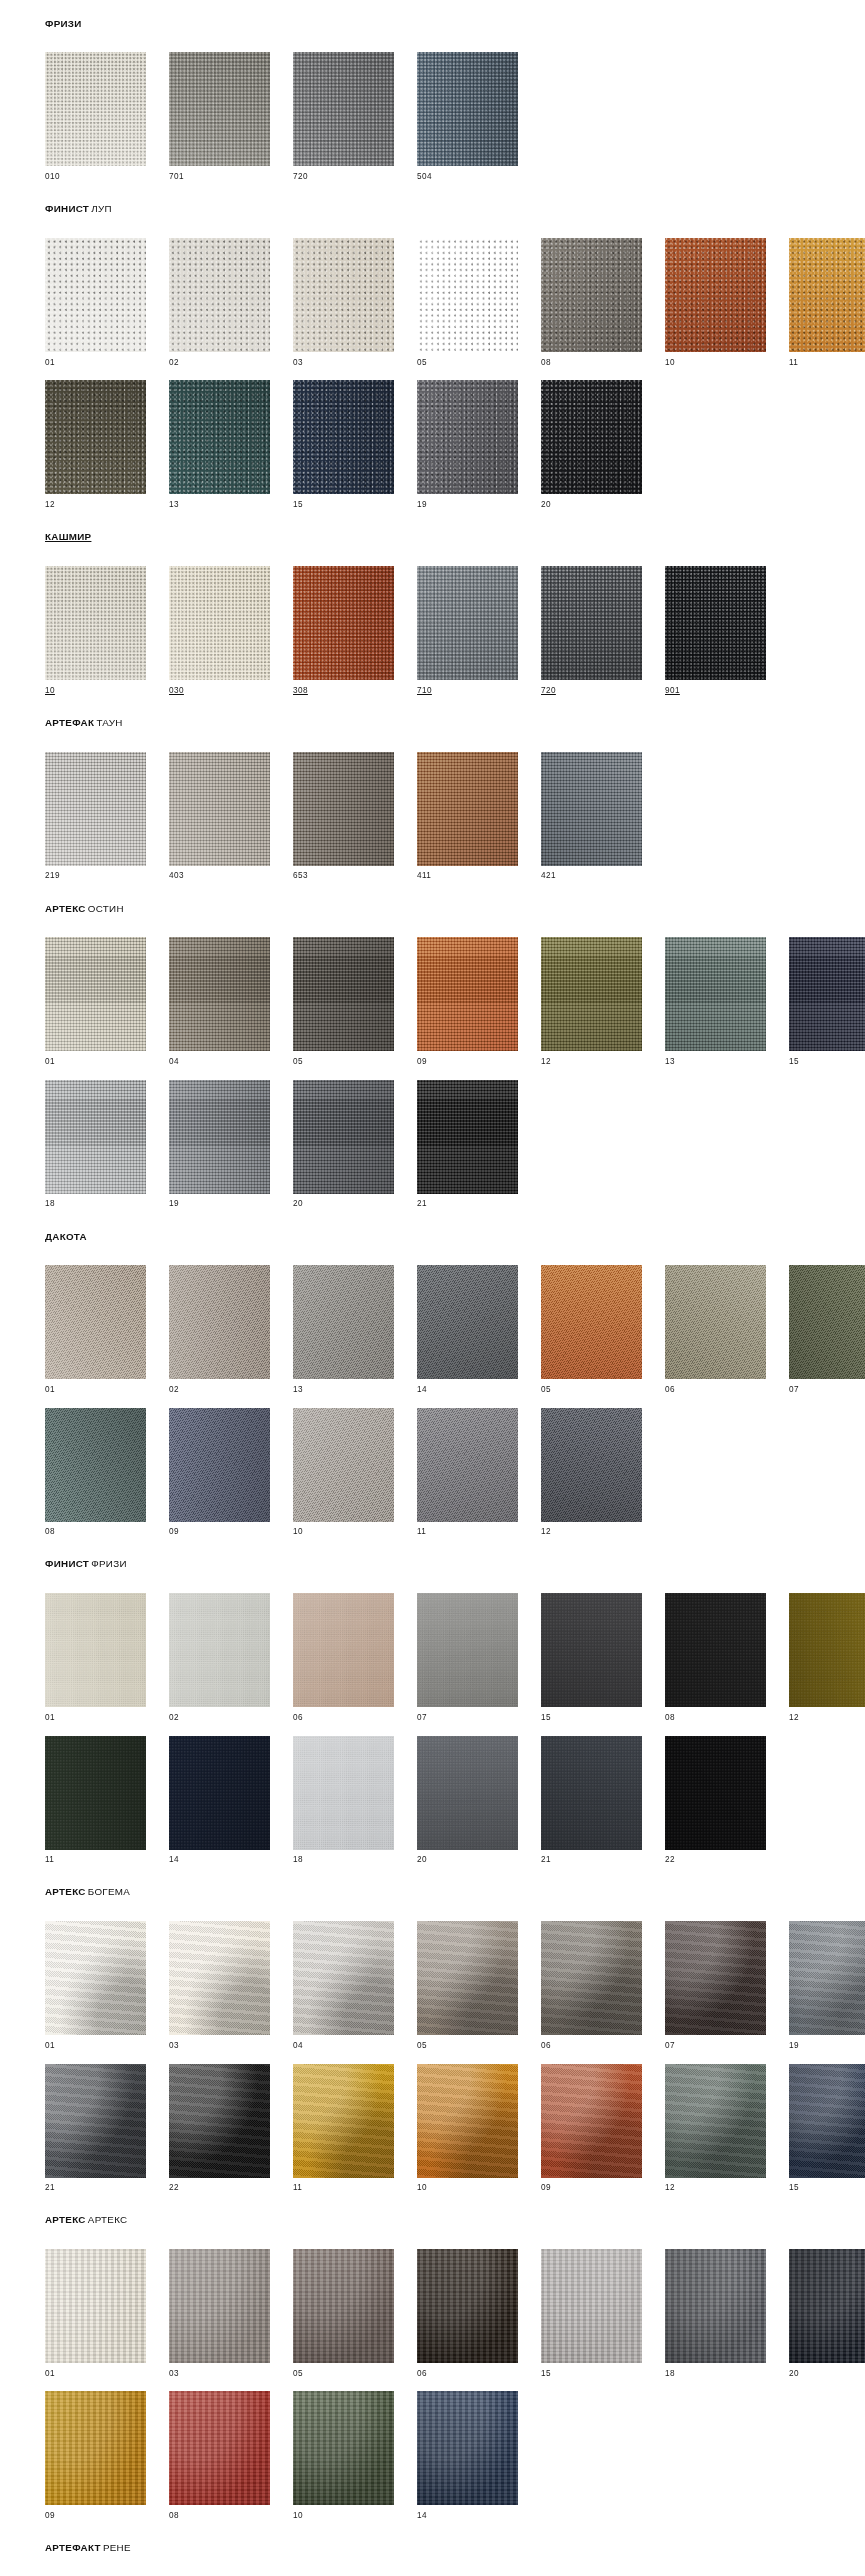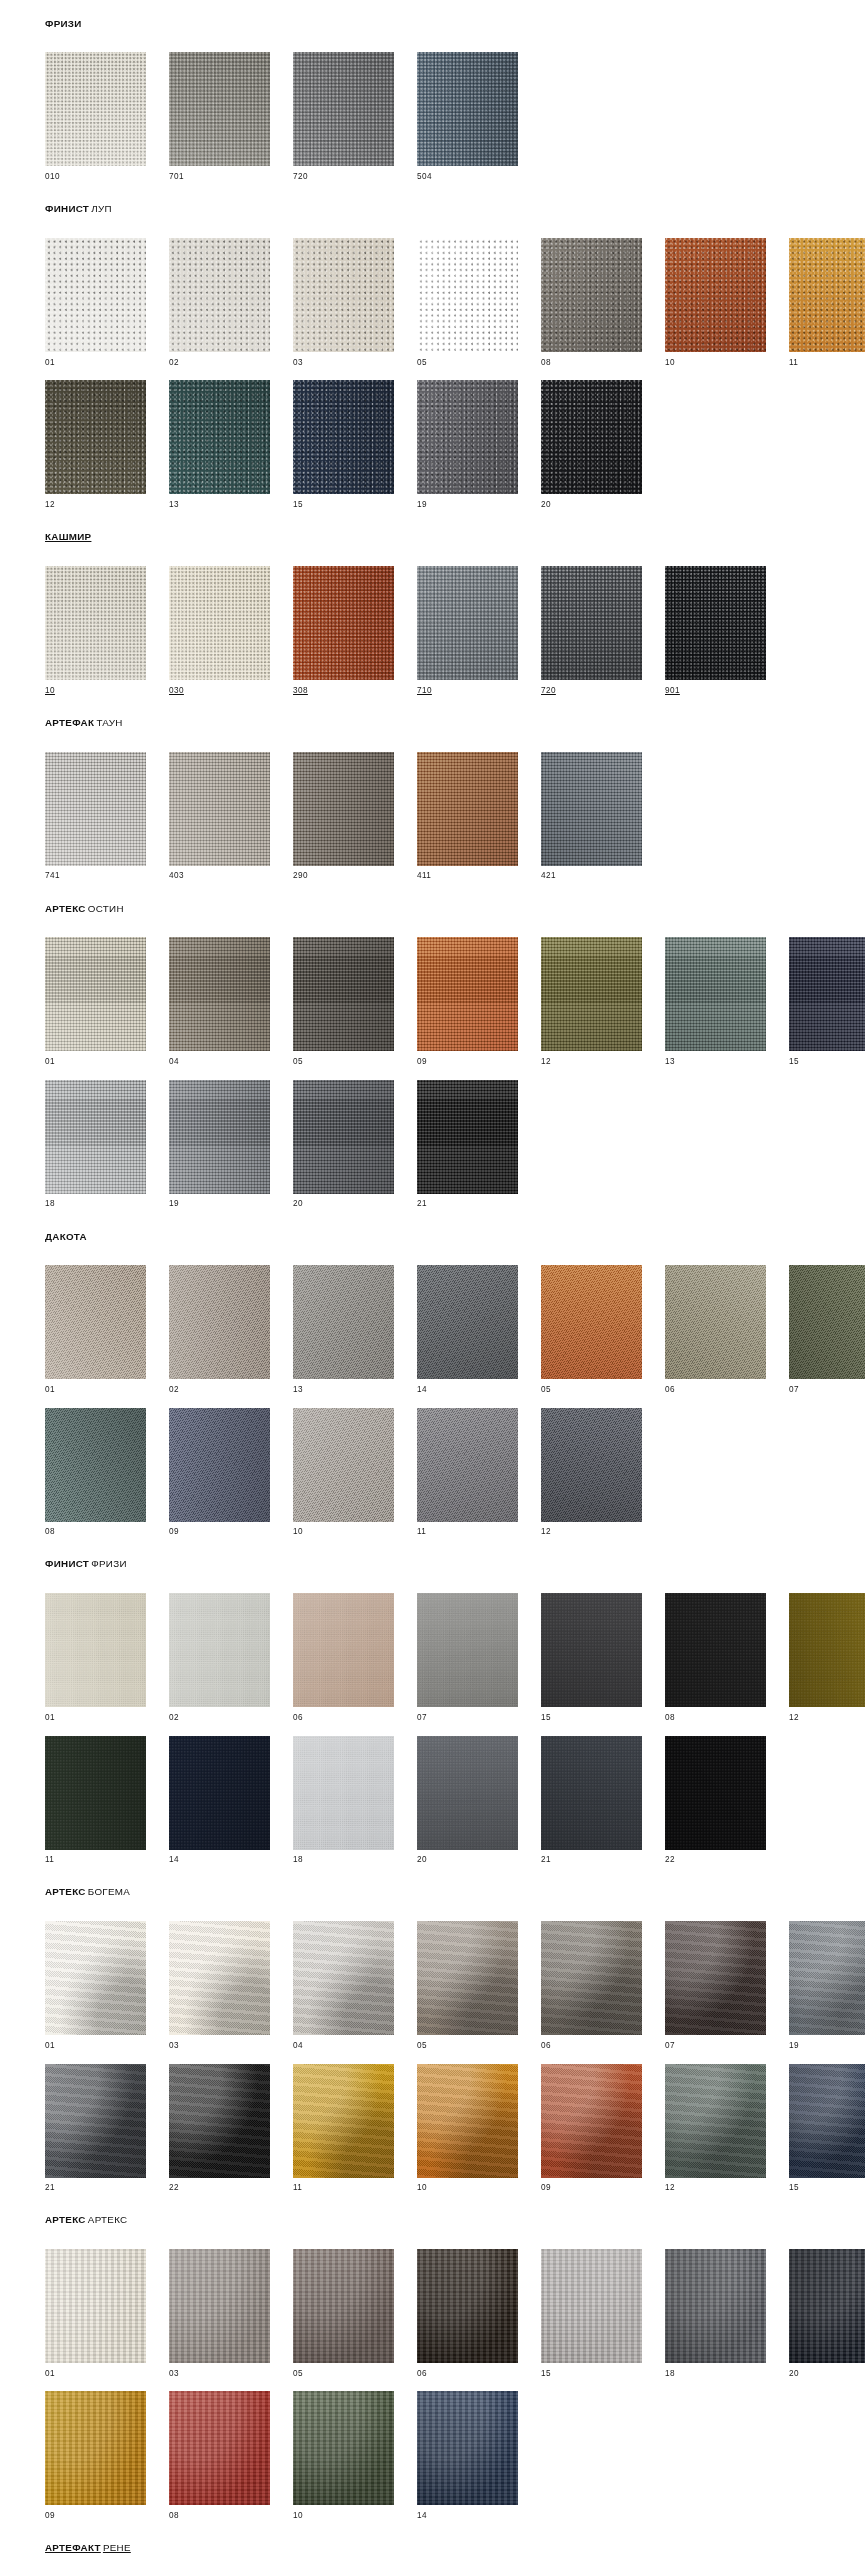--- a/index.html
+++ b/index.html
@@ -306,35 +306,35 @@
         </div>
       </section>
       <section class="collection" style="margin-bottom: 23px;">
         <h2 class="collection-title"><span class="brand">АРТЕФАК</span><span class="variant">ТАУН</span></h2>
         <div class="swatch-row">
           <div class="swatch">
             <div class="swatch-tile tex-weave" style="background: rgb(205, 203, 198);">
               <div class="weave"></div>
               <div class="grain" style="background-image: linear-gradient(39deg, rgba(255, 255, 255, 0.18), rgba(0, 0, 0, 0.2));"></div>
             </div>
-            <div class="swatch-code">741</div>
+            <div class="swatch-code">219</div>
           </div>
           <div class="swatch">
             <div class="swatch-tile tex-weave" style="background: rgb(180, 173, 162);">
               <div class="weave"></div>
               <div class="grain" style="background-image: linear-gradient(68deg, rgba(255, 255, 255, 0.18), rgba(0, 0, 0, 0.2));"></div>
             </div>
             <div class="swatch-code">403</div>
           </div>
           <div class="swatch">
             <div class="swatch-tile tex-weave" style="background: rgb(106, 97, 86);">
               <div class="weave"></div>
               <div class="grain" style="background-image: linear-gradient(97deg, rgba(255, 255, 255, 0.18), rgba(0, 0, 0, 0.2));"></div>
             </div>
-            <div class="swatch-code">290</div>
+            <div class="swatch-code">653</div>
           </div>
           <div class="swatch">
             <div class="swatch-tile tex-weave" style="background: rgb(149, 87, 45);">
               <div class="weave"></div>
               <div class="grain" style="background-image: linear-gradient(126deg, rgba(255, 255, 255, 0.18), rgba(0, 0, 0, 0.2));"></div>
             </div>
             <div class="swatch-code">411</div>
           </div>
           <div class="swatch">
             <div class="swatch-tile tex-weave" style="background: rgb(91, 99, 107);">
@@ -800,18 +800,18 @@
           </div>
           <div class="swatch">
             <div class="swatch-tile tex-linen" style="background: rgb(34, 49, 74);">
               <div class="weave"></div>
               <div class="grain" style="background-image: linear-gradient(198deg, rgba(255, 255, 255, 0.18), rgba(0, 0, 0, 0.2));"></div>
             </div>
             <div class="swatch-code">14</div>
           </div>
         </div>
       </section>
-      <section class="collection" style="margin-bottom: 23px; text-decoration: underline;">
+      <section class="collection" style="margin-bottom: 23px;">
         <h2 class="collection-title"><span class="brand">АРТЕФАКТ</span><span class="variant">РЕНЕ</span></h2>
       </section>
     </div>
 </div>
 
 
 </body></html>

